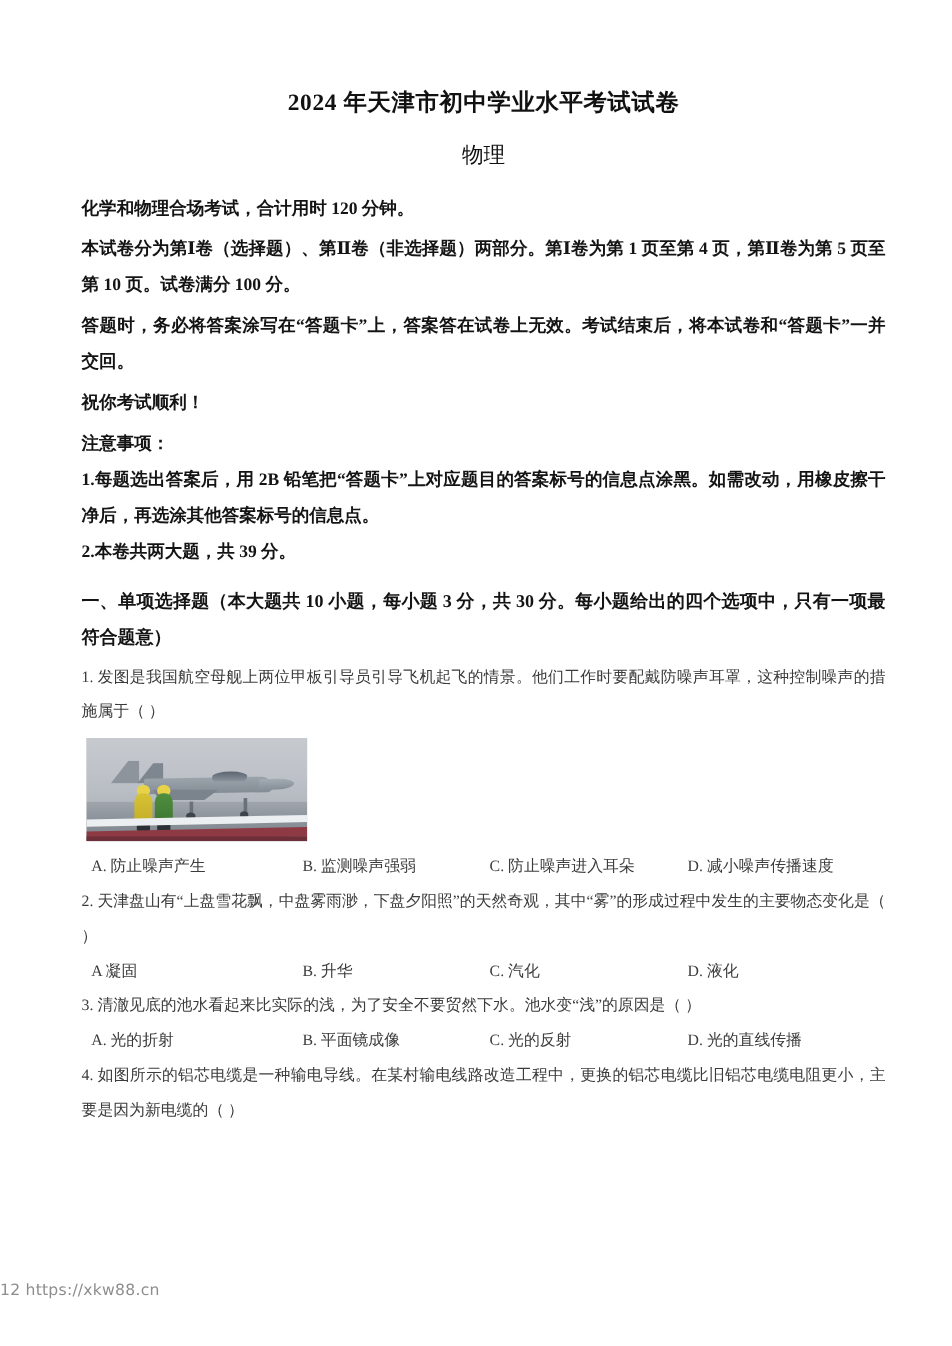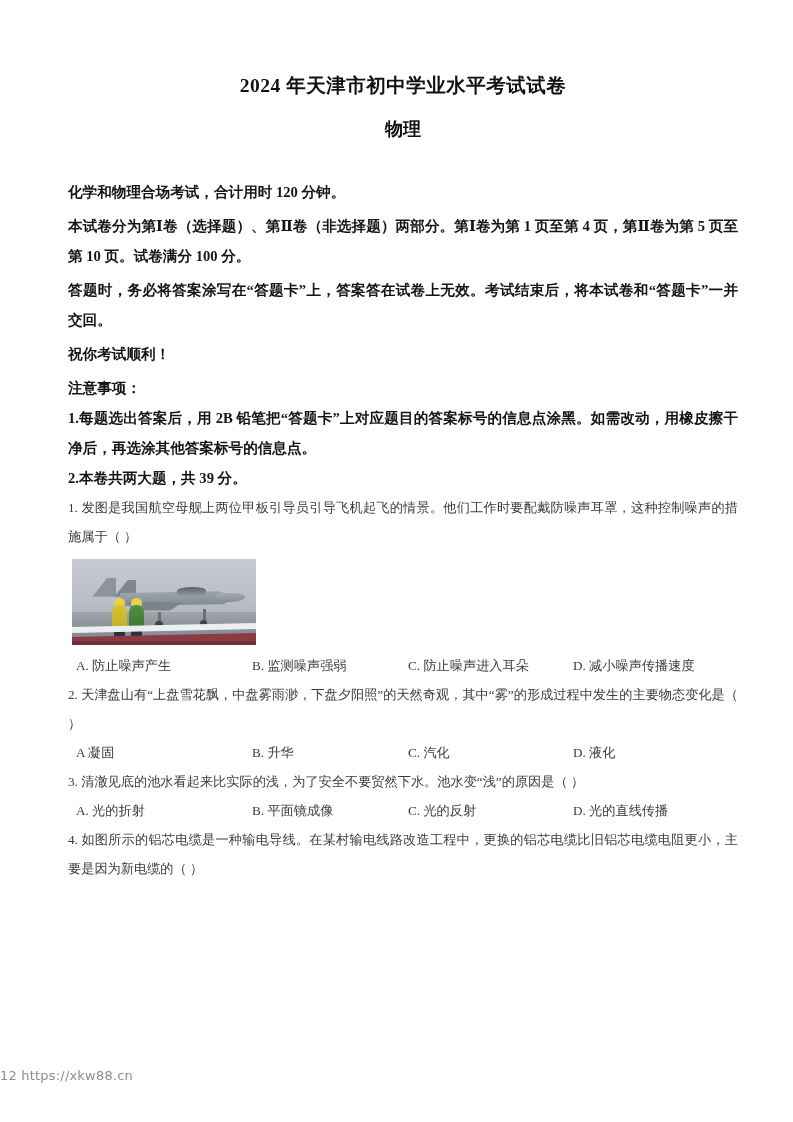--- a/index.html
+++ b/index.html
@@ -29,28 +29,28 @@
     text-align: center;
     font-size: 19.5px;
     font-weight: bold;
     letter-spacing: .5px;
     margin: 10px 0 0 0;
     color: #111;
   }
   .doc-subject {
     text-align: center;
     font-size: 18px;
-    font-weight: bold;
+    font-weight: normal;
     margin: 18px 0 0 0;
     color: #111;
   }
 
   
   .front {
-    margin-top: 36px;
+    margin-top: 18px;
   }
   .front p {
     margin: 0 0 4px 0;
     font-size: 14.6px;
     font-weight: bold;
     line-height: 30px;
     color: #141414;
     text-align: justify;
   }
   .front p.indent1 {
@@ -279,20 +279,21 @@
     <p>答题时，务必将答案涂写在“答题卡”上，答案答在试卷上无效。考试结束后，将本试卷和“答题卡”一并交回。</p>
     <p class="center-line">祝你考试顺利！</p>
   </div>
 
   <div class="notes">
     <p>注意事项：</p>
     <p>1.每题选出答案后，用 2B 铅笔把“答题卡”上对应题目的答案标号的信息点涂黑。如需改动，用橡皮擦干净后，再选涂其他答案标号的信息点。</p>
     <p>2.本卷共两大题，共 39 分。</p>
   </div>
 
+  <p class="section-head">一、单项选择题（本大题共 10 小题，每小题 3 分，共 30 分。每小题给出的四个选项中，只有一项最符合题意）</p>
 
   <div class="question">
     <p class="q-stem">1. 发图是我国航空母舰上两位甲板引导员引导飞机起飞的情景。他们工作时要配戴防噪声耳罩，这种控制噪声的措施属于（      ）</p>
     <div class="q-figure">
       <div class="photo">
         <div class="ph-sky"></div>
         <div class="ph-deck"></div>
         <div class="jet-tail1"></div>
         <div class="jet-tail2"></div>
         <div class="jet-fuse"></div>

